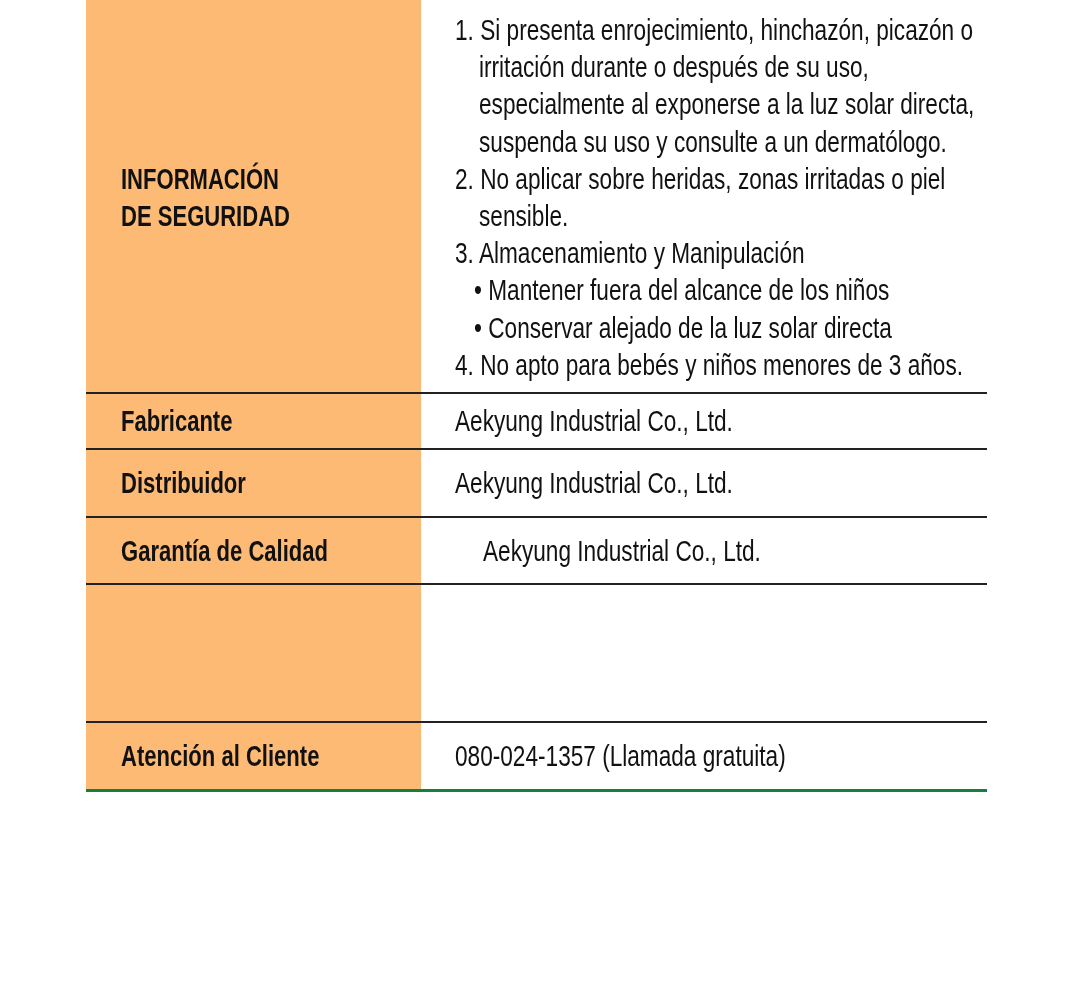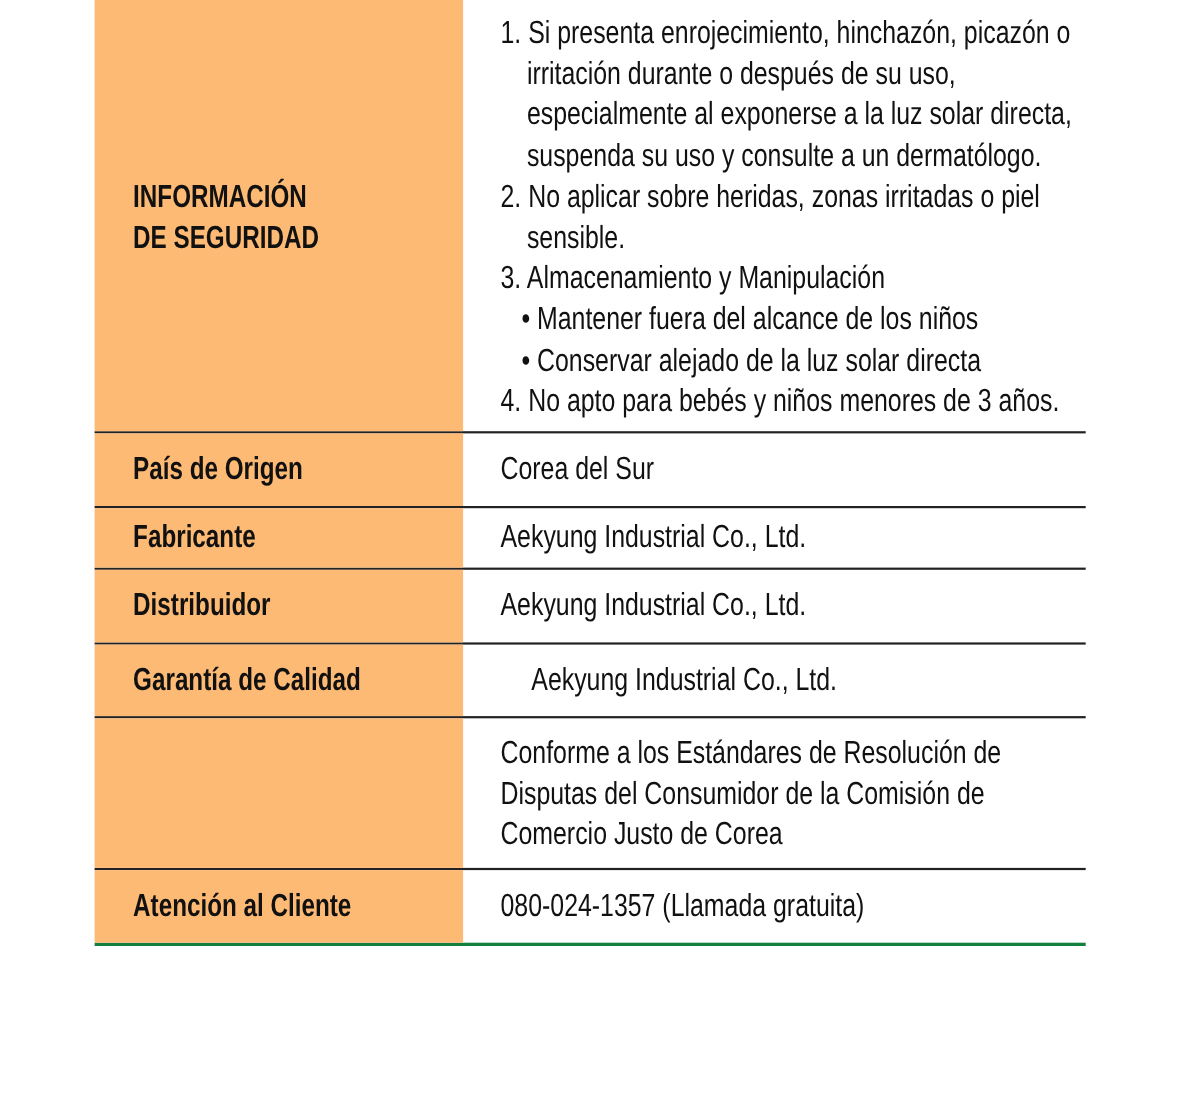--- a/index.html
+++ b/index.html
@@ -59,28 +59,20 @@
           <span class="cond"><span class="bullet-dot">•</span> <span>Conservar alejado de la luz solar directa</span></span>
         </span>
 
         <span class="line">
           <span class="cond"><span>4.</span> <span>No apto para bebés y niños menores de 3 años.</span></span>
         </span>
       </div>
     </div>
   </div>
 
-  <div class="row" style="height:68px;">
-    <div class="label-cell">
-      <div class="label-text"><span class="cond">País de Origen</span></div>
-    </div>
-    <div class="value-cell">
-      <div class="value-text"><span class="cond">Corea del Sur</span></div>
-    </div>
-  </div>
 
   <div class="row" style="height:56px;">
     <div class="label-cell">
       <div class="label-text"><span class="cond">Fabricante</span></div>
     </div>
     <div class="value-cell">
       <div class="value-text"><span class="cond">Aekyung Industrial Co., Ltd.</span></div>
     </div>
   </div>
 
@@ -99,27 +91,20 @@
     </div>
     <div class="value-cell">
       <div class="value-text"><span class="cond">Aekyung Industrial Co., Ltd.</span></div>
     </div>
   </div>
 
   <div class="row" style="height:138px;">
     <div class="label-cell">
       <div class="label-text"><span class="cond"></span></div>
     </div>
-    <div class="value-cell">
-      <div class="value-text" style="top:69px;">
-        <span class="cond" style="display:block;">Conforme a los Estándares de Resolución de</span>
-        <span class="cond" style="display:block;">Disputas del Consumidor de la Comisión de</span>
-        <span class="cond" style="display:block;">Comercio Justo de Corea</span>
-      </div>
-    </div>
   </div>
 
   <div class="row last" style="height:69px;">
     <div class="label-cell">
       <div class="label-text"><span class="cond">Atención al Cliente</span></div>
     </div>
     <div class="value-cell">
       <div class="value-text"><span class="cond">080-024-1357 (Llamada gratuita)</span></div>
     </div>
   </div>

